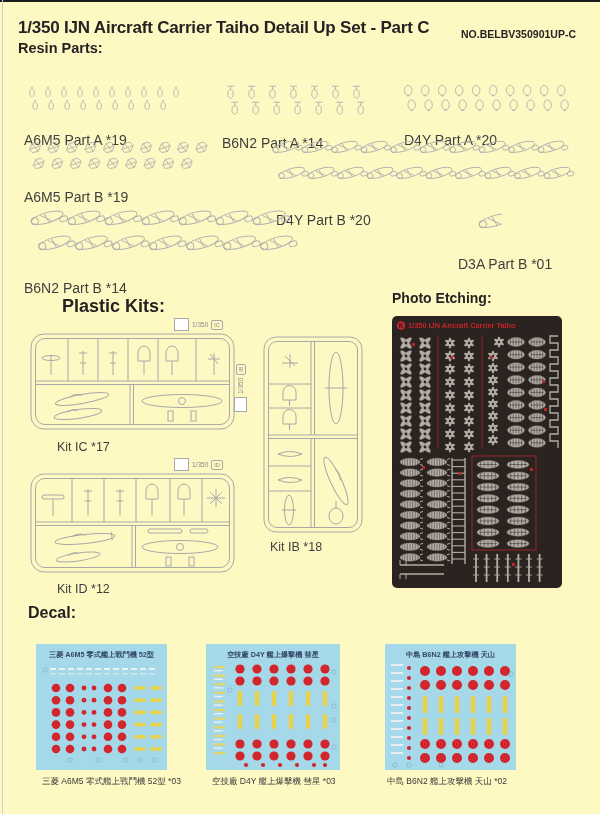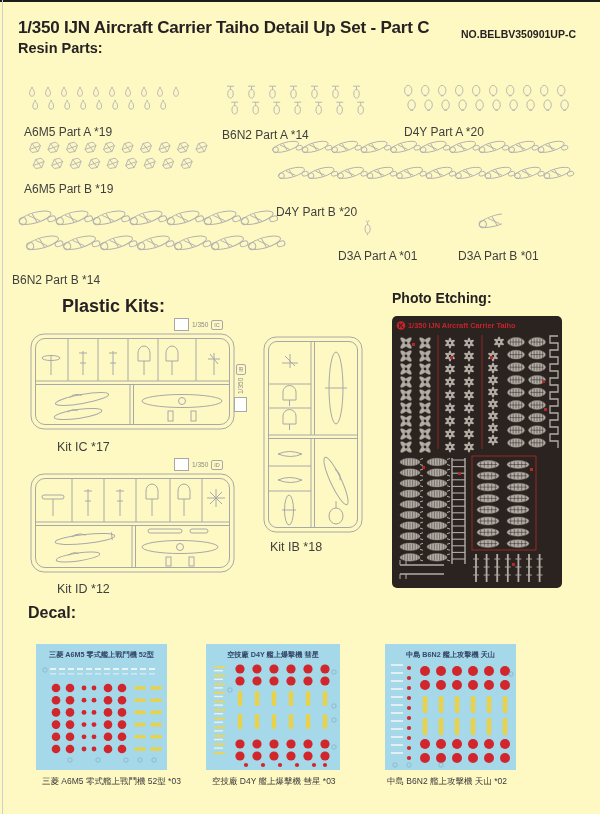--- a/index.html
+++ b/index.html
@@ -8,21 +8,21 @@
   .edge-top{position:absolute;left:0;top:0;width:600px;height:2px;background:#1c1c1c;}
   .edge-left{position:absolute;left:2px;top:0;width:1px;height:814px;background:#cfcfcf;}
   .title{position:absolute;left:18px;top:18px;font-size:17px;font-weight:bold;letter-spacing:-0.2px;color:#262223;}
   .prodno{position:absolute;right:24px;top:28px;font-size:10.5px;font-weight:bold;color:#262223;}
   .sec-h{position:absolute;font-weight:bold;color:#262223;}
   .h-resin{left:18px;top:40px;font-size:14.5px;}
   .h-plastic{left:18px;top:296px;font-size:18px;margin-left:44px;}
   .h-etch{left:392px;top:290px;font-size:14px;}
   .h-decal{left:28px;top:604px;font-size:16px;}
   .rgroup{position:absolute;}
-  .plabel{font-size:12px;color:#3f3f3f;margin-top:7px;white-space:nowrap;}
+  .plabel{font-size:14px;color:#3f3f3f;margin-top:14px;white-space:nowrap;}
   .sprue{position:absolute;}
   .kitlabel{position:absolute;font-size:12.5px;color:#3f3f3f;white-space:nowrap;text-align:center;}
   .tag{position:absolute;display:flex;align-items:center;gap:3px;font-size:6.5px;color:#8b8b8b;white-space:nowrap;}
   .tag-sq{display:inline-block;width:13px;height:11px;border:1px solid #a8a8a8;background:#fff;}
   .tag-code{display:inline-block;border:1px solid #a8a8a8;border-radius:2px;padding:0 2px;font-size:5.5px;line-height:8px;}
   .tag-v{transform:rotate(-90deg);transform-origin:left top;}
   .pe-fret{position:absolute;left:392px;top:316px;}
   .dsheet{position:absolute;}
   .dcaption{position:absolute;font-size:8.5px;color:#3a3a3a;white-space:nowrap;}
 </style>
@@ -517,21 +517,21 @@
         <g transform="translate(275.4,29) rotate(-16)" fill="none" stroke="#b2b1af" stroke-width="0.9">
           <ellipse cx="14" cy="8" rx="13.5" ry="4.3"></ellipse>
           <circle cx="3.5" cy="8" r="2.9"></circle>
           <line x1="9" y1="4.6" x2="17" y2="11.4"></line>
           <line x1="12.5" y1="4" x2="14.5" y2="12"></line>
           <rect x="23.5" y="10.5" width="6.5" height="4.2" rx="2.1"></rect>
         </g>
       </svg>
     <div class="plabel" style="margin-left:10px">D4Y Part B *20</div>
   </div>
-  <div class="rgroup" style="left:12px;top:210px">
+  <div class="rgroup" style="left:24px;top:210px">
     <svg width="303" height="52" viewBox="0 0 303 52">
         <g transform="translate(4,3) rotate(-16) scale(1.22)" fill="none" stroke="#b2b1af" stroke-width="0.8">
           <ellipse cx="14" cy="8" rx="13.5" ry="4.3"></ellipse>
           <circle cx="3.5" cy="8" r="2.9"></circle>
           <line x1="9" y1="4.6" x2="17" y2="11.4"></line>
           <line x1="12.5" y1="4" x2="14.5" y2="12"></line>
           <rect x="23.5" y="10.5" width="6.5" height="4.2" rx="2.1"></rect>
         </g>
         <g transform="translate(41,3) rotate(-16) scale(1.22)" fill="none" stroke="#b2b1af" stroke-width="0.8">
           <ellipse cx="14" cy="8" rx="13.5" ry="4.3"></ellipse>
@@ -619,31 +619,20 @@
         </g>
         <g transform="translate(233.4,28) rotate(-16) scale(1.22)" fill="none" stroke="#b2b1af" stroke-width="0.8">
           <ellipse cx="14" cy="8" rx="13.5" ry="4.3"></ellipse>
           <circle cx="3.5" cy="8" r="2.9"></circle>
           <line x1="9" y1="4.6" x2="17" y2="11.4"></line>
           <line x1="12.5" y1="4" x2="14.5" y2="12"></line>
           <rect x="23.5" y="10.5" width="6.5" height="4.2" rx="2.1"></rect>
         </g>
       </svg>
     <div class="plabel">B6N2 Part B *14</div>
-  </div>
-  <div class="rgroup" style="left:338px;top:218px">
-    <svg width="44" height="20" viewBox="0 0 44 20">
-        <g transform="translate(26,2)" fill="none" stroke="#b2b1af" stroke-width="0.9">
-          <path d="M1.8 0.5 L3.6 2 L5.4 0.5"></path>
-          <line x1="3.6" y1="2" x2="3.6" y2="5"></line>
-          <ellipse cx="3.6" cy="9" rx="2.5" ry="4.3"></ellipse>
-          <line x1="3.6" y1="13.4" x2="3.6" y2="15.3"></line>
-        </g>
-      </svg>
-    <div class="plabel">D3A Part A *01</div>
   </div>
   <div class="rgroup" style="left:458px;top:208px">
     <svg width="44" height="30" viewBox="0 0 44 30">
         <g transform="translate(18,8) rotate(-16) scale(1.22)" fill="none" stroke="#b2b1af" stroke-width="0.8">
           <ellipse cx="14" cy="8" rx="13.5" ry="4.3"></ellipse>
           <circle cx="3.5" cy="8" r="2.9"></circle>
           <line x1="9" y1="4.6" x2="17" y2="11.4"></line>
           <line x1="12.5" y1="4" x2="14.5" y2="12"></line>
           <rect x="23.5" y="10.5" width="6.5" height="4.2" rx="2.1"></rect>
         </g>

